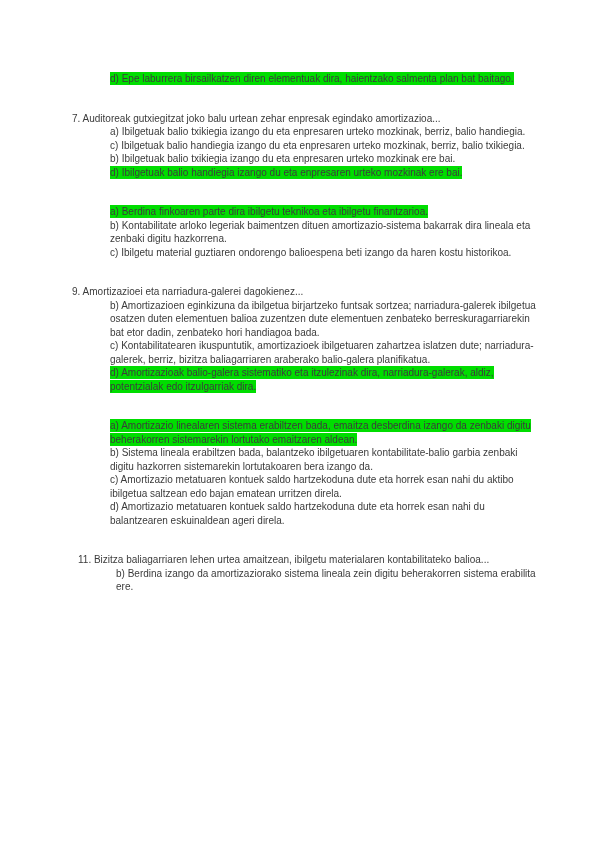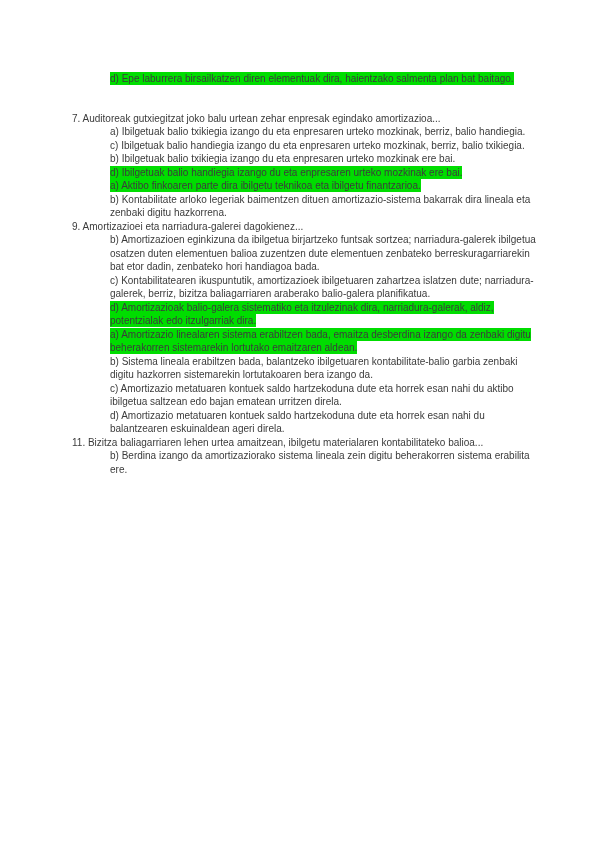--- a/index.html
+++ b/index.html
@@ -10,22 +10,22 @@
     height: 848px;
     background: var(--bg, #ffffff);
     color: var(--fg, #3b3b3b);
     font-family: "Liberation Sans", sans-serif;
     font-size: 10px;
     line-height: 13.5px;
     padding: 72px 58px 17px 72px;
     overflow: hidden;
   }
   .frag { margin-bottom: 26px; }
-  .q-block { }
-  .q-block:last-child { margin-bottom: 0; }
+  .q-block { margin-bottom: 26px; }
+  .q-block:last-child { margin-bottom: 0; margin-left: 6px; }
   .q-title { text-align: left; }
   .indent { margin-left: 38px; }
   .option { text-align: left; }
   .opt { }
   .hl {
     background: var(--hl, #00dd00);
     padding: 1px 0;
     -webkit-box-decoration-break: clone;
     box-decoration-break: clone;
   }
@@ -44,22 +44,23 @@
     <div class="indent">
       <p class="option"><span class="opt"><span class="lbl">a)</span> <span>Ibilgetuak balio txikiegia izango du eta enpresaren urteko mozkinak, berriz, balio handiegia.</span></span></p>
       <p class="option"><span class="opt"><span class="lbl">c)</span> <span>Ibilgetuak balio handiegia izango du eta enpresaren urteko mozkinak, berriz, balio txikiegia.</span></span></p>
       <p class="option"><span class="opt"><span class="lbl">b)</span> <span>Ibilgetuak balio txikiegia izango du eta enpresaren urteko mozkinak ere bai.</span></span></p>
       <p class="option"><span class="opt hl"><span class="lbl">d)</span> <span>Ibilgetuak balio handiegia izango du eta enpresaren urteko mozkinak ere bai.</span></span></p>
     </div>
   </div>
 
   <div class="q-block">
     <div class="indent">
-      <p class="option"><span class="opt hl"><span class="lbl">a)</span> <span>Aktibo finkoaren parte dira ibilgetu teknikoa eta ibilgetu finantzarioa.</span></span></p>
+      <p class="option"><span class="opt hl"><span class="lbl">a)</span> <span>Berdina finkoaren parte dira ibilgetu teknikoa eta ibilgetu finantzarioa.</span></span></p>
       <p class="option"><span class="opt"><span class="lbl">b)</span> <span>Kontabilitate arloko legeriak baimentzen dituen amortizazio-sistema bakarrak dira lineala eta zenbaki digitu hazkorrena.</span></span></p>
+      <p class="option"><span class="opt"><span class="lbl">c)</span> <span>Ibilgetu material guztiaren ondorengo balioespena beti izango da haren kostu historikoa.</span></span></p>
     </div>
   </div>
 
   <div class="q-block">
     <p class="q-title"><span>9.</span> <span>Amortizazioei eta narriadura-galerei dagokienez...</span></p>
     <div class="indent">
       <p class="option"><span class="opt"><span class="lbl">b)</span> <span>Amortizazioen eginkizuna da ibilgetua birjartzeko funtsak sortzea; narriadura-galerek ibilgetua osatzen duten elementuen balioa zuzentzen dute elementuen zenbateko berreskuragarriarekin bat etor dadin, zenbateko hori handiagoa bada.</span></span></p>
       <p class="option"><span class="opt"><span class="lbl">c)</span> <span>Kontabilitatearen ikuspuntutik, amortizazioek ibilgetuaren zahartzea islatzen dute; narriadura-galerek, berriz, bizitza baliagarriaren araberako balio-galera planifikatua.</span></span></p>
       <p class="option"><span class="opt hl"><span class="lbl">d)</span> <span>Amortizazioak balio-galera sistematiko eta itzulezinak dira, narriadura-galerak, aldiz, potentzialak edo itzulgarriak dira.</span></span></p>
     </div>

